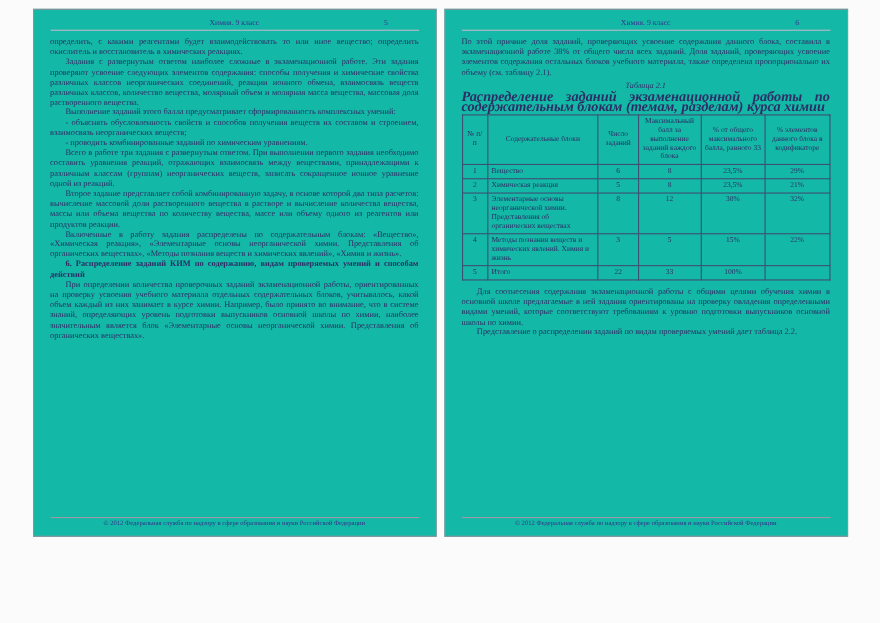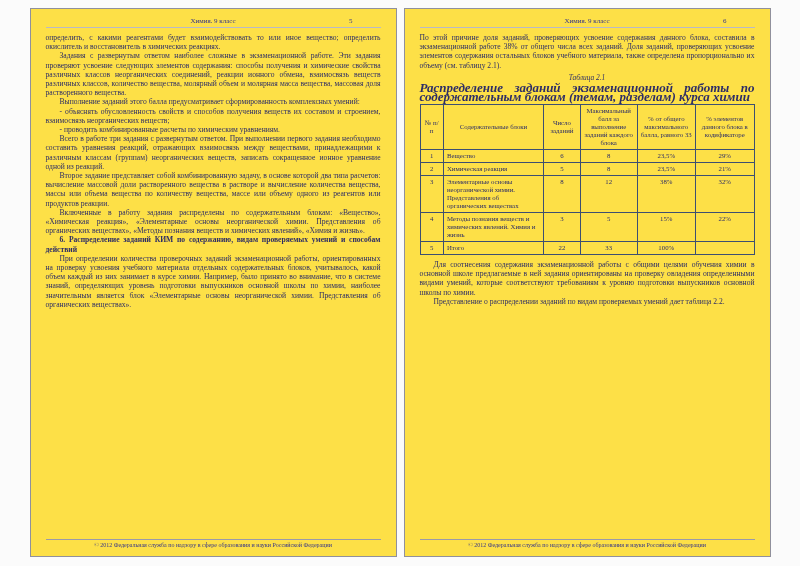--- a/index.html
+++ b/index.html
@@ -4,22 +4,22 @@
 <style>
   * { margin: 0; padding: 0; box-sizing: border-box; }
   html, body { width: 800px; height: 566px; overflow: hidden; }
   body {
     background: #fbfbfb;
     font-family: "Liberation Serif", serif;
     color: #2d2d66;
   }
   .spread { display: flex; justify-content: center; gap: 7px; padding-top: 8px; }
   .page {
-    width: 367px; height: 549px;
-    background: #fde047;
+    width: 367px; height: 480px;
+    background: #14b8a6;
     border: 1px solid #90909c;
     padding: 8px 15px 30px 15px;
     position: relative;
   }
   .page-header {
     position: relative;
     text-align: center;
     font-size: 7px;
     color: #34348a;
     padding-bottom: 2px;
@@ -55,21 +55,21 @@
   <div class="page">
     <div class="page-header">
       <span>Химия. 9 класс</span>
       <span class="page-num">5</span>
     </div>
     <div class="page-body">
       <p class="para cont">определить, с какими реагентами будет взаимодействовать то или иное вещество; определить окислитель и восстановитель в химических реакциях.</p>
       <p class="para">Задания с развернутым ответом наиболее сложные в экзаменационной работе. Эти задания проверяют усвоение следующих элементов содержания: способы получения и химические свойства различных классов неорганических соединений, реакции ионного обмена, взаимосвязь веществ различных классов, количество вещества, молярный объем и молярная масса вещества, массовая доля растворенного вещества.</p>
       <p class="para">Выполнение заданий этого балла предусматривает сформированность комплексных умений:</p>
       <p class="para">- объяснять обусловленность свойств и способов получения веществ их составом и строением, взаимосвязь неорганических веществ;</p>
-      <p class="para">- проводить комбинированные расчеты по химическим уравнениям.</p>
+      <p class="para">- проводить комбинированные заданий по химическим уравнениям.</p>
       <p class="para">Всего в работе три задания с развернутым ответом. При выполнении первого задания необходимо составить уравнения реакций, отражающих взаимосвязь между веществами, принадлежащими к различным классам (группам) неорганических веществ, записать сокращенное ионное уравнение одной из реакций.</p>
       <p class="para">Второе задание представляет собой комбинированную задачу, в основе которой два типа расчетов: вычисление массовой доли растворенного вещества в растворе и вычисление количества вещества, массы или объема вещества по количеству вещества, массе или объему одного из реагентов или продуктов реакции.</p>
       <p class="para">Включенные в работу задания распределены по содержательным блокам: «Вещество», «Химическая реакция», «Элементарные основы неорганической химии. Представления об органических веществах», «Методы познания веществ и химических явлений», «Химия и жизнь».</p>
       <p class="para heading">6. Распределение заданий КИМ по содержанию, видам проверяемых умений и способам действий</p>
       <p class="para">При определении количества проверочных заданий экзаменационной работы, ориентированных на проверку усвоения учебного материала отдельных содержательных блоков, учитывалось, какой объем каждый из них занимает в курсе химии. Например, было принято во внимание, что в системе знаний, определяющих уровень подготовки выпускников основной школы по химии, наиболее значительным является блок «Элементарные основы неорганической химии. Представления об органических веществах».</p>
     </div>
     <div class="page-footer">© 2012 Федеральная служба по надзору в сфере образования и науки Российской Федерации</div>
   </div>
 
   <div class="page">

